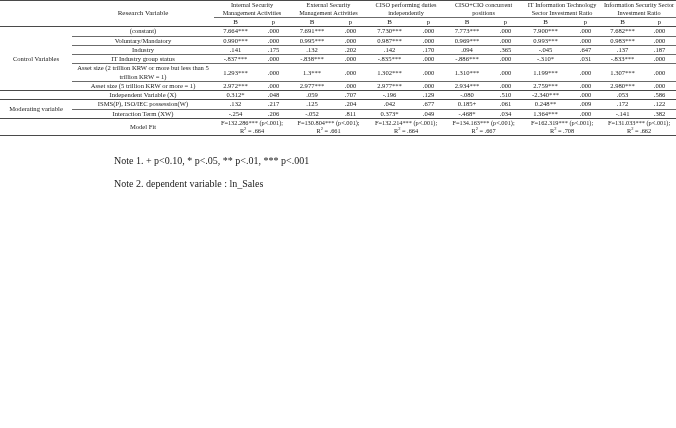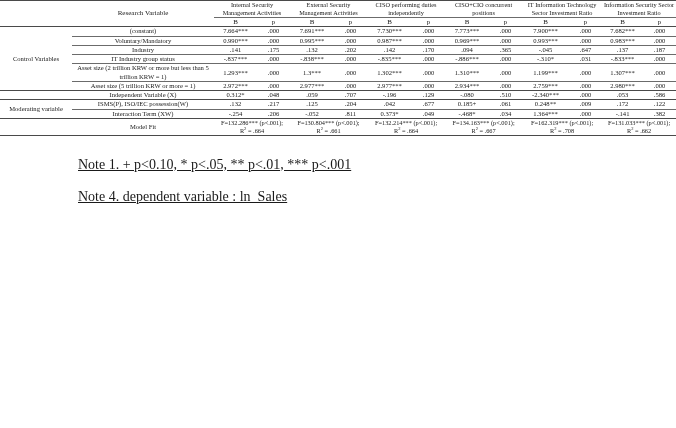--- a/index.html
+++ b/index.html
@@ -81,24 +81,23 @@
     font-size: 6.3px;
     padding: 6px 1px;
     line-height: 1.55;
     white-space: nowrap;
   }
   sup { font-size: 0.72em; line-height: 0; }
 
   
   .notes {
     margin-top: 13px;
-    padding-left: 78px;
-    font-size: 14px;
+    padding-left: 114px;
+    font-size: 10px;
     line-height: 2.35;
-    text-decoration: underline;
   }
   .note-line { white-space: nowrap; }
 </style>
 </head>
 <body>
 
 <div class="page">
 
   <table class="stats">
     <colgroup>
@@ -322,16 +321,16 @@
           <div>F=131.033*** (p&lt;.001);</div>
           <div><span>R</span><sup>2</sup><span> = .662</span></div>
         </td>
       </tr>
 
     </tbody>
   </table>
 
   <div class="notes">
     <div class="note-line">Note 1. + p&lt;0.10, * p&lt;.05, ** p&lt;.01, *** p&lt;.001</div>
-    <div class="note-line">Note 4. dependent variable : ln_Sales</div>
+    <div class="note-line">Note 2. dependent variable : ln_Sales</div>
   </div>
 
 </div>
 
 </body></html>

